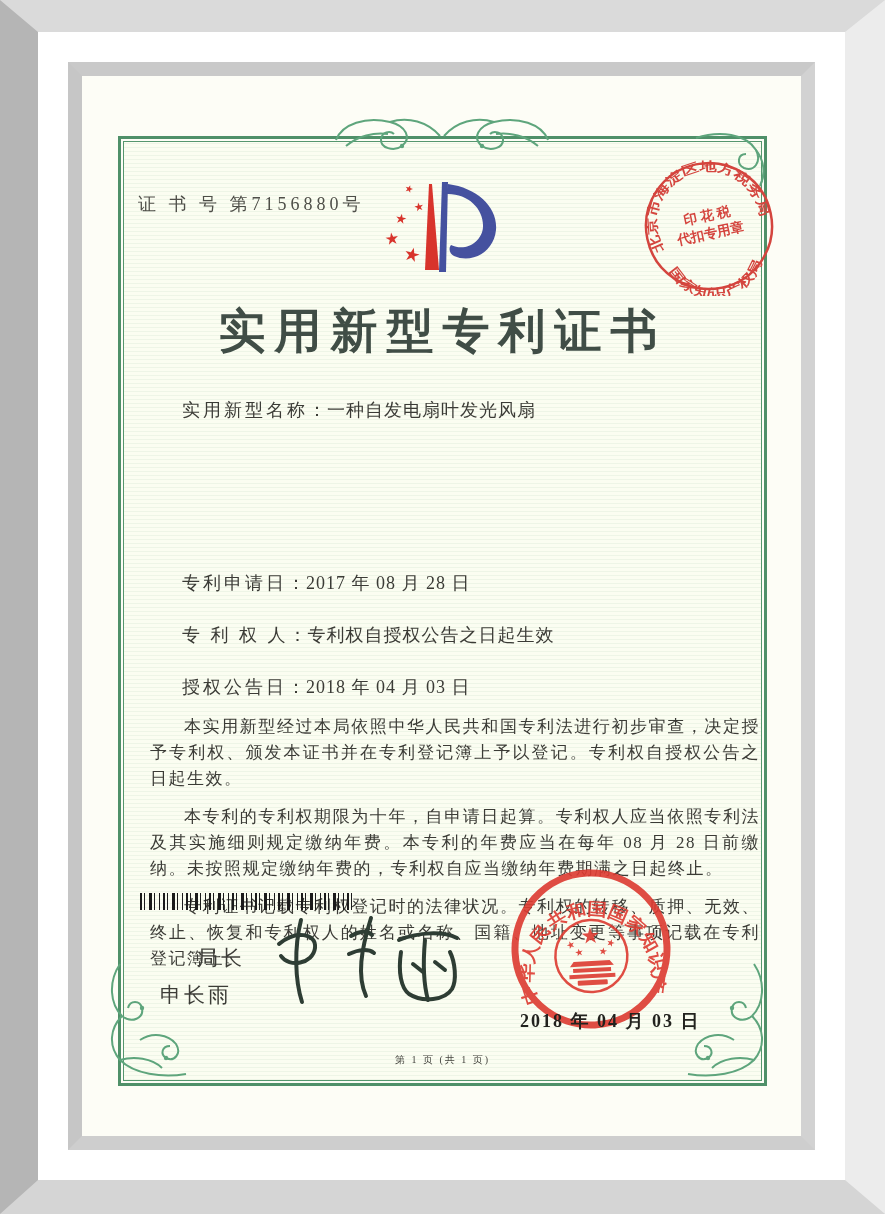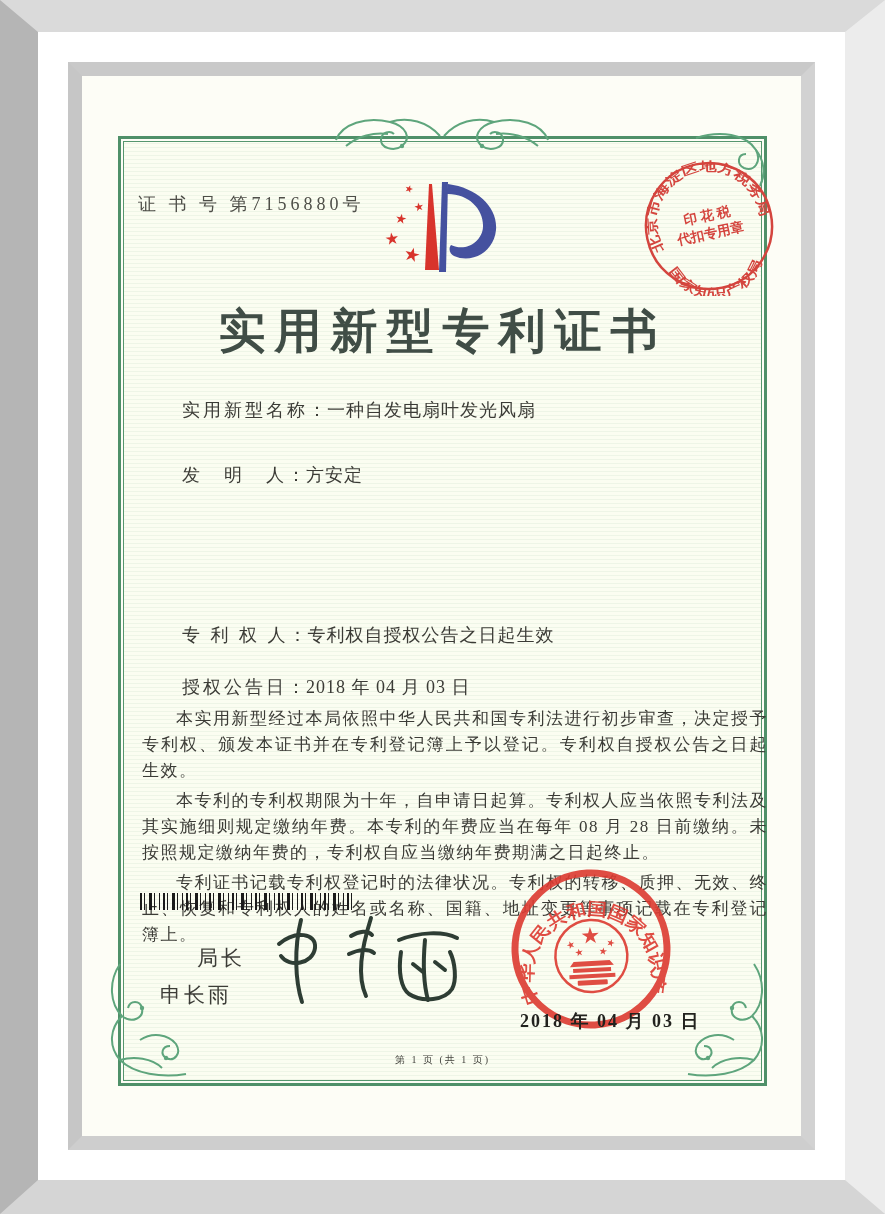--- a/index.html
+++ b/index.html
@@ -17,21 +17,21 @@
       background-color:#fbfdf1;
       background-image:repeating-linear-gradient(0deg, rgba(110,165,125,0.09) 0px, rgba(110,165,125,0.09) 1px, transparent 1px, transparent 4px);}
   .abs{position:absolute;}
   .certno{left:56px;top:116px;font-size:18px;letter-spacing:4px;color:#4e4e48;}
   .title{left:36px;right:34px;top:224px;text-align:center;font-size:47px;font-weight:bold;
          letter-spacing:9px;color:#404d46;}
   .frow{left:56px;font-size:18px;color:#3b3b36;letter-spacing:1px;white-space:nowrap;margin-left:44px;}
   .frow .lbl{letter-spacing:3px;}
   .paras{left:56px;top:626px;width:634px;font-size:17px;line-height:26px;color:#3b3b36;
          text-align:justify;letter-spacing:1.5px;}
-  .paras p{margin:4px;text-indent:2em;}
+  .paras p{margin:12px;text-indent:2em;}
   .barcode{left:58px;top:817px;width:213px;height:17px;
      background-image:
        repeating-linear-gradient(90deg,#1b1b1b 0 2px,transparent 2px 4px,#1b1b1b 4px 5px,
          transparent 5px 9px,#1b1b1b 9px 12px,transparent 12px 14px,#1b1b1b 14px 15px,
          transparent 15px 19px,#1b1b1b 19px 20px,transparent 20px 23px);}
   .jz{left:81px;top:868px;font-size:21px;color:#3c3c37;letter-spacing:3px;font-family:"Liberation Sans","DejaVu Sans",sans-serif;margin-left:34px;}
   .jzname{left:78px;top:905px;font-size:21px;color:#3c3c37;letter-spacing:3px;font-family:Liberation Serif, serif;}
   .sealdate{left:438px;top:933px;font-size:18px;font-weight:bold;color:#22221e;letter-spacing:2px;z-index:6;}
   .footer{left:36px;right:34px;top:977px;text-align:center;font-size:10px;color:#45453f;letter-spacing:2px;}
   .seal{z-index:5;opacity:.9;}
@@ -112,22 +112,22 @@
           <polygon points="60,2 66,2 64,92 57,92"></polygon>
           <path d="M66,4 C96,8 116,28 114,50 C112,72 90,84 72,76 C68,74 66,69 69,65 C84,72 100,62 101,47 C102,29 86,13 64,14 Z"></path>
         </g>
       </svg>
 
       <div class="abs title">实用新型专利证书</div>
 
       <div class="abs frow" style="top:322px;">
         <span class="lbl">实用新型名称</span><span>：</span><span>一种自发电扇叶发光风扇</span>
       </div>
-      <div class="abs frow" style="top:387px;">
-        <span class="lbl">发　明　人</span><span>：</span><span>方安定</span>
+      <div class="abs frow" style="top:495px;">
+        <span class="lbl">专利申请日</span><span>：</span><span>2017 年 08 月 28 日</span>
       </div>
       <div class="abs frow" style="top:547px;">
         <span class="lbl">专 利 权 人</span><span>：</span><span>专利权自授权公告之日起生效</span>
       </div>
       <div class="abs frow" style="top:599px;">
         <span class="lbl">授权公告日</span><span>：</span><span>2018 年 04 月 03 日</span>
       </div>
 
       <div class="abs paras">
         <p>本实用新型经过本局依照中华人民共和国专利法进行初步审查，决定授予专利权、颁发本证书并在专利登记簿上予以登记。专利权自授权公告之日起生效。</p>

